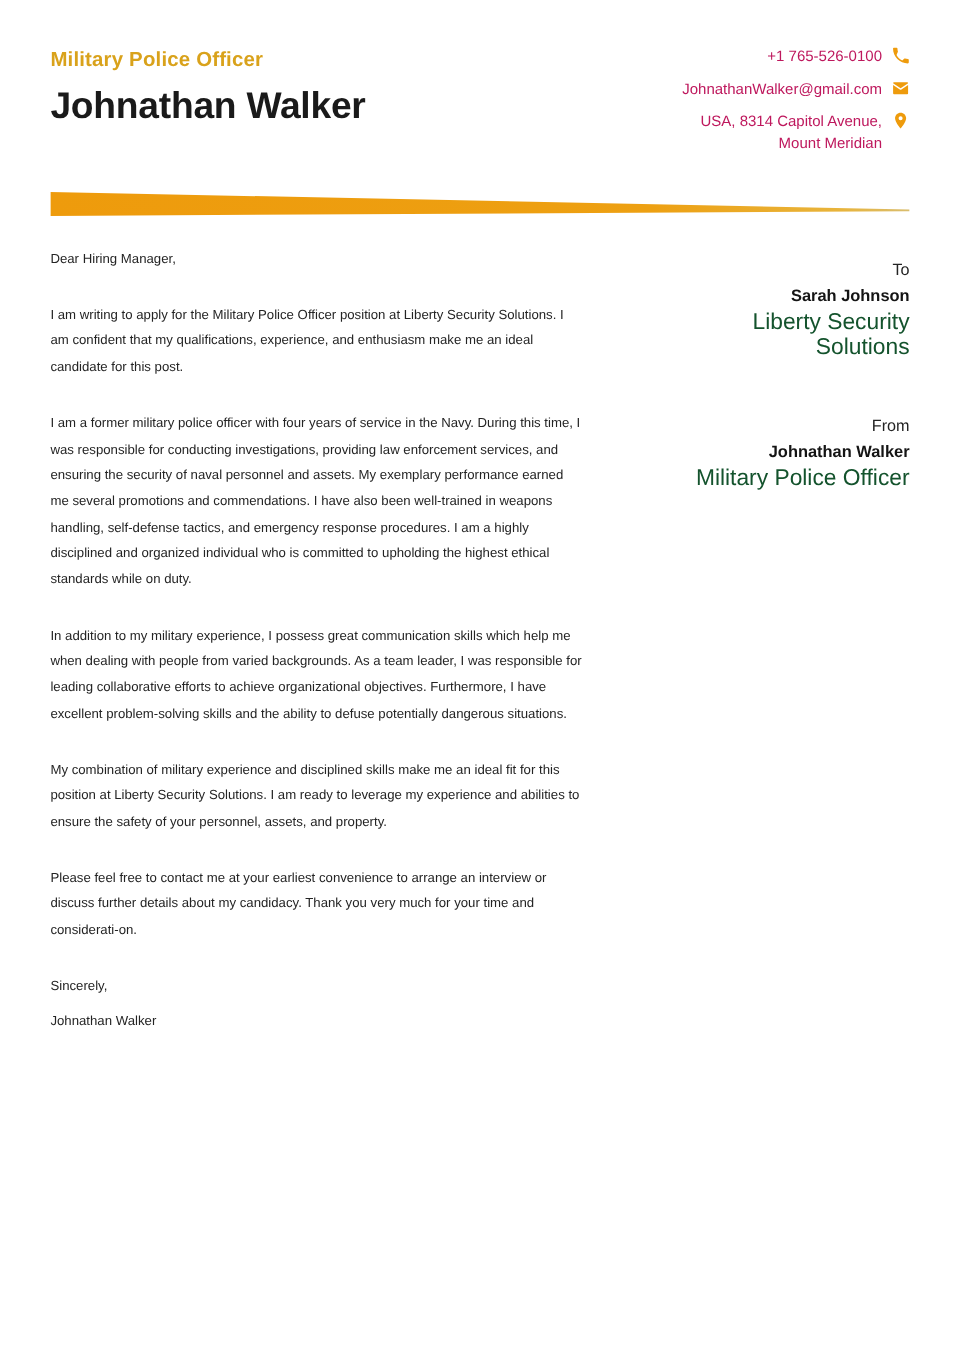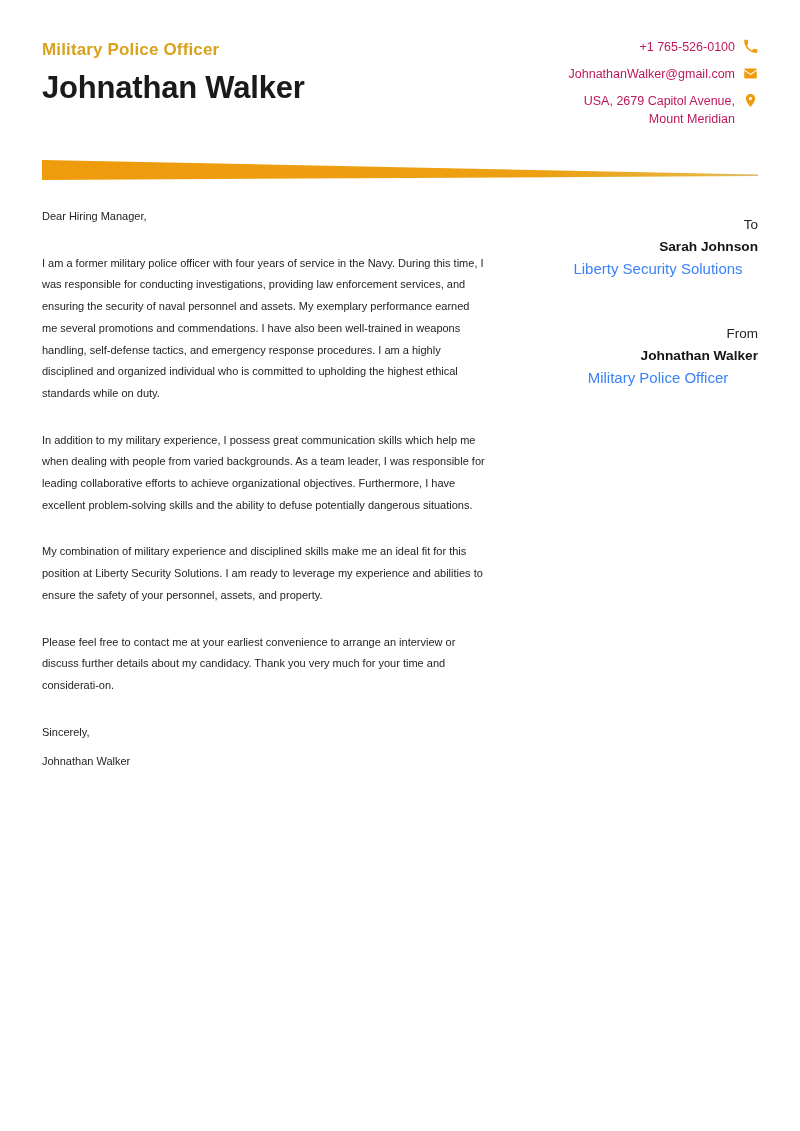--- a/index.html
+++ b/index.html
@@ -151,25 +151,24 @@
     margin: 0 0 1px 0;
   }
   .addr-name {
     font-size: 13.7px;
     line-height: 21px;
     font-weight: bold;
     color: #141414;
     margin: 0 0 1px 0;
   }
   .addr-sub {
-    font-size: 15px;
+    font-size: 19px;
     line-height: 21px;
-    color: #3b82f6;
+    color: #14532d;
     margin: 0;
-    text-align: center;
   }
 </style>
 </head>
 <body>
 
 <div class="page">
 
   <div class="header">
 
     <div class="header-left">
@@ -192,21 +191,21 @@
         <span class="contact-text">JohnathanWalker@gmail.com</span>
         <span class="contact-icon">
           <svg viewBox="0 0 24 24" fill="#ee9b0c" xmlns="http://www.w3.org/2000/svg">
             <path d="M2 5.2c0-.7.5-1.2 1.2-1.2h17.6c.7 0 1.2.5 1.2 1.2v.3L12 12.2 2 5.5v-.3z"></path>
             <path d="M2 7.7v11.1c0 .7.5 1.2 1.2 1.2h17.6c.7 0 1.2-.5 1.2-1.2V7.7l-9.4 6.3c-.4.3-.8.3-1.2 0L2 7.7z"></path>
           </svg>
         </span>
       </div>
 
       <div class="contact-row">
-        <span class="contact-text">USA, 2679 Capitol Avenue,
+        <span class="contact-text">USA, 8314 Capitol Avenue,
 Mount Meridian</span>
         <span class="contact-icon">
           <svg viewBox="0 0 24 24" fill="#ee9b0c" xmlns="http://www.w3.org/2000/svg">
             <path d="M12 1.5c-4.1 0-7.4 3.3-7.4 7.4 0 5.5 7.4 13.6 7.4 13.6s7.4-8.1 7.4-13.6c0-4.1-3.3-7.4-7.4-7.4zm0 10.1a2.7 2.7 0 1 1 0-5.4 2.7 2.7 0 0 1 0 5.4z"></path>
           </svg>
         </span>
       </div>
 
     </div>
   </div>
@@ -222,20 +221,21 @@
         </linearGradient>
       </defs>
       <path d="M0 5 L716 19.5 L716 21 L0 25 Z" fill="url(#wedgeGrad)"></path>
     </svg>
   </div>
 
   <div class="content">
 
     <div class="letter-body">
       <p class="salutation">Dear Hiring Manager,</p>
+      <p>I am writing to apply for the Military Police Officer position at Liberty Security Solutions. I am confident that my qualifications, experience, and enthusiasm make me an ideal candidate for this post.</p>
       <p>I am a former military police officer with four years of service in the Navy. During this time, I was responsible for conducting investigations, providing law enforcement services, and ensuring the security of naval personnel and assets. My exemplary performance earned me several promotions and commendations. I have also been well-trained in weapons handling, self-defense tactics, and emergency response procedures. I am a highly disciplined and organized individual who is committed to upholding the highest ethical standards while on duty.</p>
       <p>In addition to my military experience, I possess great communication skills which help me when dealing with people from varied backgrounds. As a team leader, I was responsible for leading collaborative efforts to achieve organizational objectives. Furthermore, I have excellent problem-solving skills and the ability to defuse potentially dangerous situations.</p>
       <p>My combination of military experience and disciplined skills make me an ideal fit for this position at Liberty Security Solutions. I am ready to leverage my experience and abilities to ensure the safety of your personnel, assets, and property.</p>
       <p>Please feel free to contact me at your earliest convenience to arrange an interview or discuss further details about my candidacy. Thank you very much for your time and considerati-on.</p>
       <p class="closing">Sincerely,</p>
       <p class="signature">Johnathan Walker</p>
     </div>
 
     <div class="sidebar">
 

